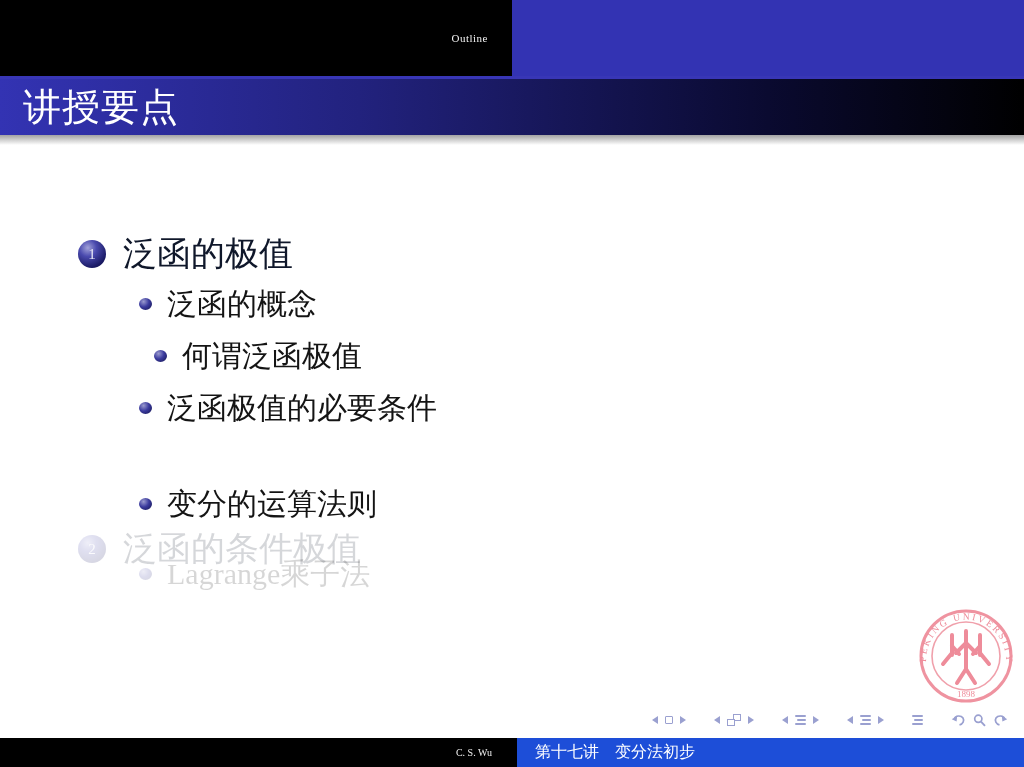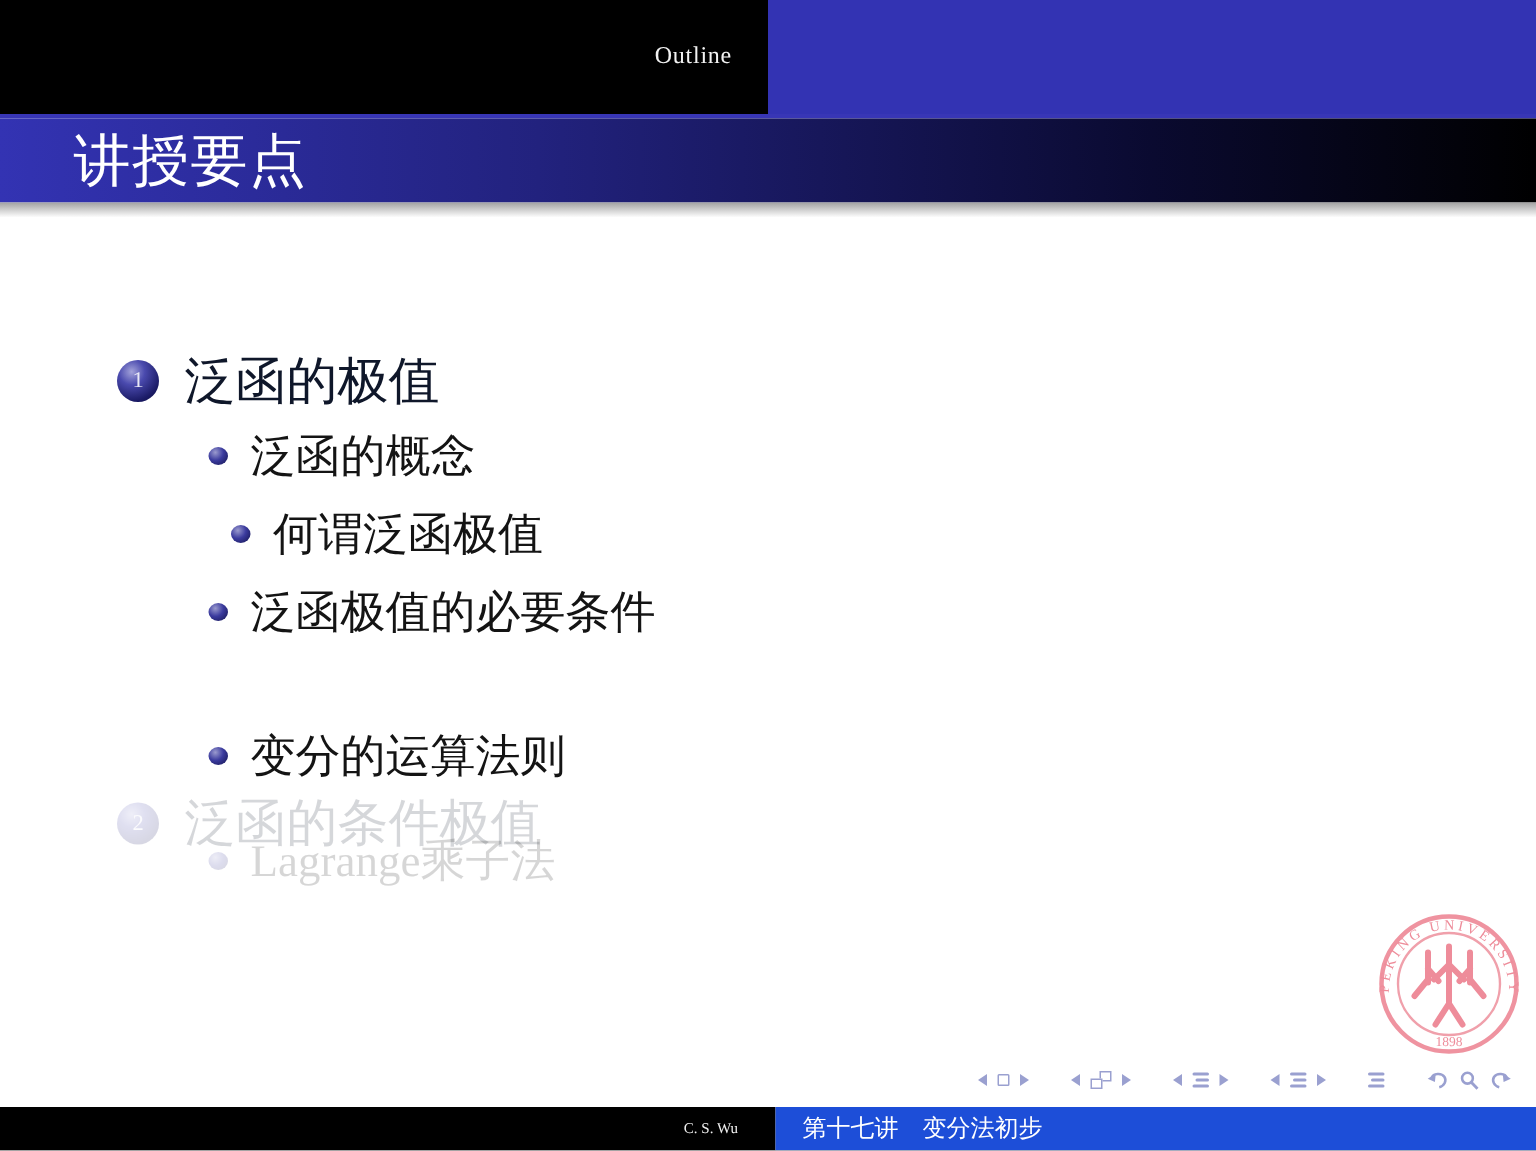--- a/index.html
+++ b/index.html
@@ -4,28 +4,28 @@
 <style>
   html,body{margin:0;padding:0;background:#888;}
   .slide{
     position:relative;width:1024px;height:767px;background:#ffffff;
     overflow:hidden;font-family:"Liberation Serif","DejaVu Serif",serif;
     margin:0 auto;
   }
   
   .headline{position:absolute;top:0;left:0;width:1024px;height:76px;display:flex;}
   .headline-left{width:512px;height:100%;background:#000000;display:flex;align-items:center;justify-content:flex-end;padding-right:24px;box-sizing:border-box;}
-  .headline-left span{color:#f2f2f2;font-size:16px;letter-spacing:.5px;}
+  .headline-left span{color:#f2f2f2;font-size:11px;letter-spacing:.5px;}
   .headline-right{flex:1;height:100%;background:#3333b3;}
   
   .frametitle-topline{position:absolute;top:76px;left:0;width:1024px;height:3px;background:#3836b6;}
   .frametitle{
     position:absolute;top:79px;left:0;width:1024px;height:56px;
     background:linear-gradient(90deg,#3333b3 0%,#22227e 35%,#0a0a30 75%,#000000 100%);
-    display:flex;align-items:center;padding-left:49px;box-sizing:border-box;
+    display:flex;align-items:center;padding-left:23px;box-sizing:border-box;
   }
   .frametitle span{color:#ffffff;font-size:38px;letter-spacing:1px;}
   .frametitle-shadow{position:absolute;top:135px;left:0;width:1024px;height:10px;
     background:linear-gradient(#a2a2a2,#ffffff);}
   
   .row{position:absolute;display:flex;align-items:center;height:40px;}
   .ball{
     width:28px;height:28px;border-radius:50%;flex:0 0 auto;
     background:radial-gradient(circle at 35% 28%, #a3a3da 0%, #4a4aae 32%, #1b1b66 72%, #0d0d3c 100%);
     display:flex;align-items:center;justify-content:center;

